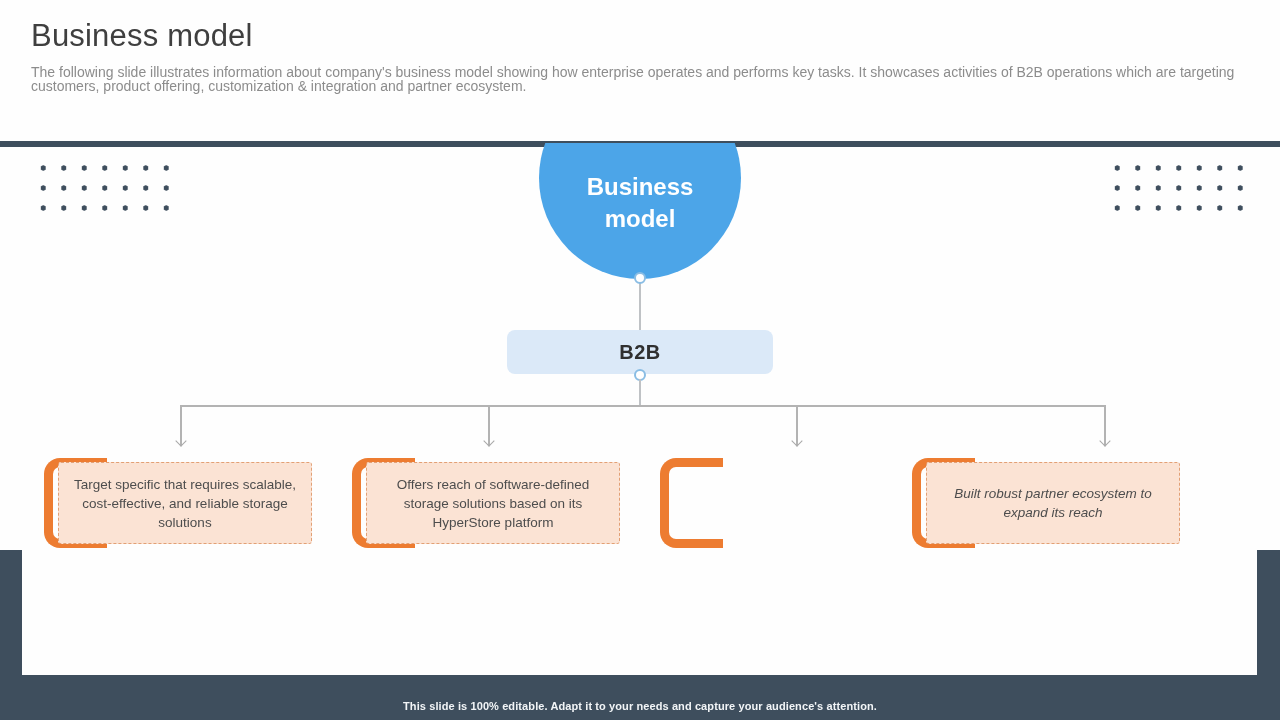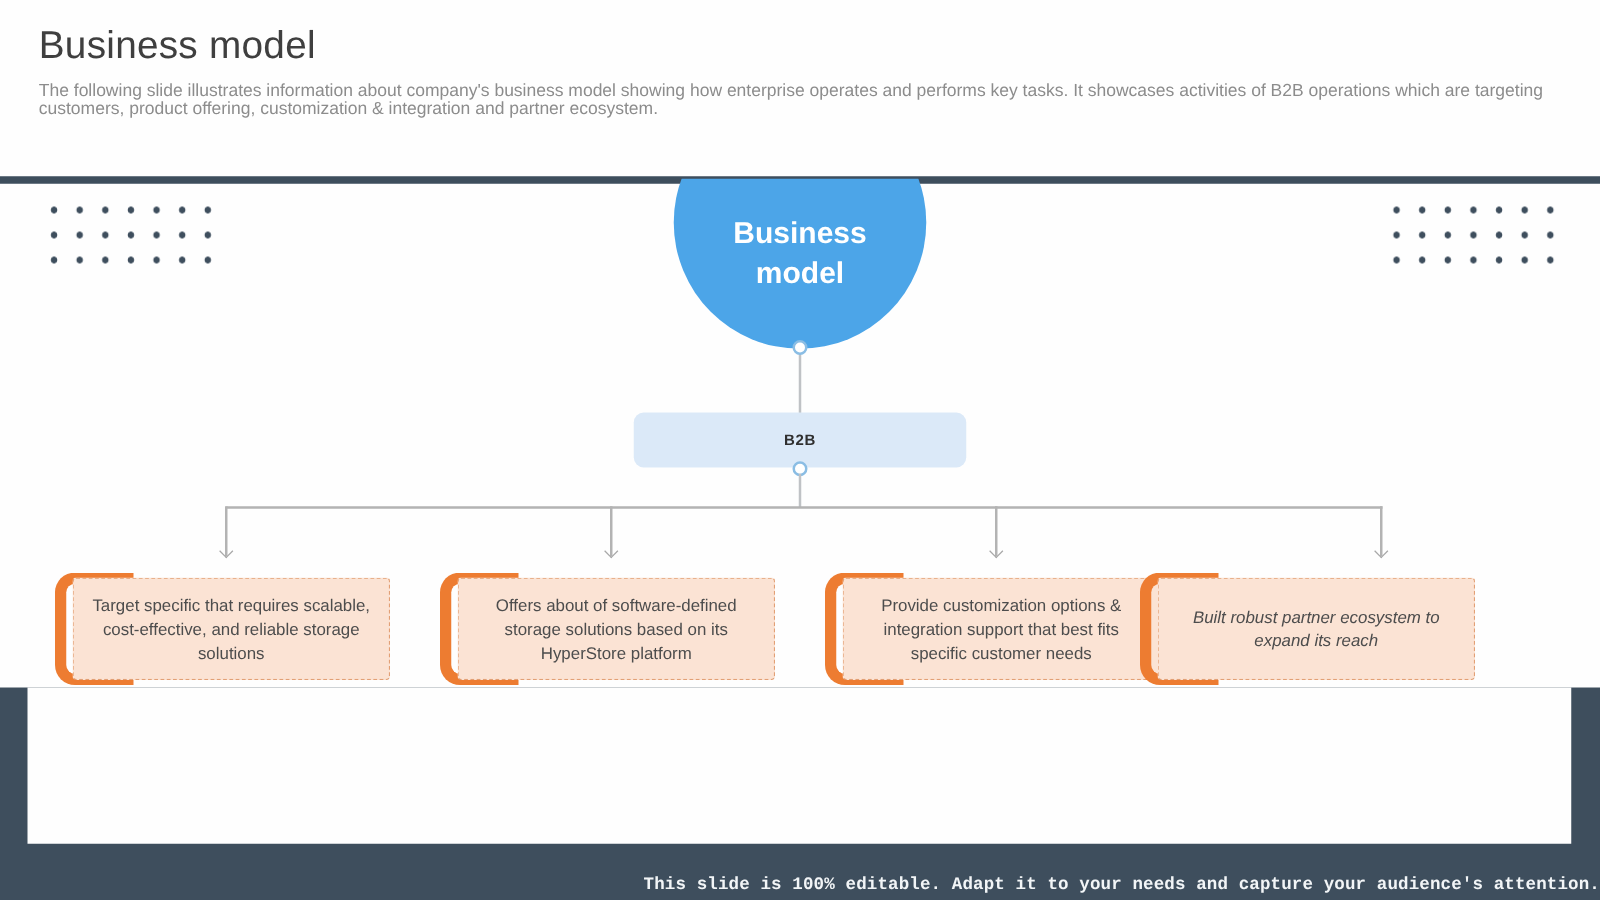--- a/index.html
+++ b/index.html
@@ -26,40 +26,40 @@
   
   .vline { position:absolute; width:1.5px; background:#bfc2c5; }
   .vline-1 { left:639px; top:279px; height:52px; }
   .vline-2 { left:639px; top:379px; height:27px; }
   .node-dot { position:absolute; width:12px; height:12px; border-radius:50%;
     background:#ffffff; border:2px solid #8abde4; }
   .node-dot-a { left:634px; top:272px; }
   .node-dot-b { left:634px; top:369px; }
   .b2b { position:absolute; left:507px; top:330px; width:266px; height:44px; border-radius:8px;
     background:#DBE9F8; display:flex; align-items:center; justify-content:center; }
-  .b2b span { font-size:12px; font-weight:bold; color:#303030; letter-spacing:0.5px; }
+  .b2b span { font-size:20px; font-weight:bold; color:#303030; letter-spacing:0.5px; }
   .hline { position:absolute; left:181px; top:405px; width:925px; height:1.5px; background:#b3b3b3; }
   .drop { position:absolute; top:405px; width:1.5px; height:40px; background:#b3b3b3; }
   .drop::after { content:""; position:absolute; left:-3px; bottom:0; width:7px; height:7px;
     border-right:1.5px solid #a8a8a8; border-bottom:1.5px solid #a8a8a8; transform:rotate(45deg); }
   .drop-1 { left:180px; } .drop-2 { left:488px; } .drop-3 { left:796px; } .drop-4 { left:1104px; }
   
   .item { position:absolute; top:458px; width:268px; height:90px; }
   .item-1 { left:44px; } .item-2 { left:352px; } .item-3 { left:660px; } .item-4 { left:912px;font-style:italic; }
   .bracket { position:absolute; left:0; top:0; width:63px; height:90px;
     border:9px solid #ED7C31; border-right:none; border-radius:16px 0 0 16px; }
   .item-body { position:absolute; left:14px; top:4px; width:254px; height:82px;
     background:#FBE3D4; border:1px dashed #E2A075; border-radius:3px;
     display:flex; align-items:center; justify-content:center; text-align:center;
     font-size:13.5px; line-height:19px; color:#4d4d4d; padding:0 10px; }
   
   .bottom-band { position:absolute; left:0; top:550px; width:1280px; height:170px; background:#3E4E5D; }
   .bottom-inset { position:absolute; left:22px; top:0; width:1235px; height:125px; background:#fefefe; }
-  .footer-note { position:absolute; left:0; top:150px; width:100%; text-align:right;
-    font-size:14px; font-weight:bold; color:#f2f5f7; letter-spacing:0.1px;font-family:Liberation Mono, monospace; }
+  .footer-note { position:absolute; left:0; top:150px; width:100%; text-align:center;
+    font-size:11px; font-weight:bold; color:#f2f5f7; letter-spacing:0.1px; }
 </style>
 </head>
 <body>
 
 <div class="slide">
 
   <h1 class="title">Business model</h1>
   <p class="subtitle">The following slide illustrates information about company's business model showing how enterprise operates and performs key tasks. It showcases activities of B2B operations which are targeting customers, product offering, customization &amp; integration and partner ecosystem.</p>
 
   <div class="topbar"></div>
@@ -85,25 +85,24 @@
   <div class="drop drop-2"></div>
   <div class="drop drop-3"></div>
   <div class="drop drop-4"></div>
 
   <div class="item item-1">
     <div class="bracket"></div>
     <div class="item-body">Target specific that requires scalable, cost-effective, and reliable storage solutions</div>
   </div>
   <div class="item item-2">
     <div class="bracket"></div>
-    <div class="item-body">Offers about of software-defined storage solutions based on its HyperStore platform</div>
+    <div class="item-body">Offers reach of software-defined storage solutions based on its HyperStore platform</div>
   </div>
   <div class="item item-3">
     <div class="bracket"></div>
-    <div class="item-body">Provide customization options &amp; integration support that best fits specific customer needs</div>
   </div>
   <div class="item item-4">
     <div class="bracket"></div>
     <div class="item-body">Built robust partner ecosystem to expand its reach</div>
   </div>
 
   <div class="bottom-band">
     <div class="bottom-inset"></div>
     <div class="footer-note">This slide is 100% editable. Adapt it to your needs and capture your audience's attention.</div>
   </div>

